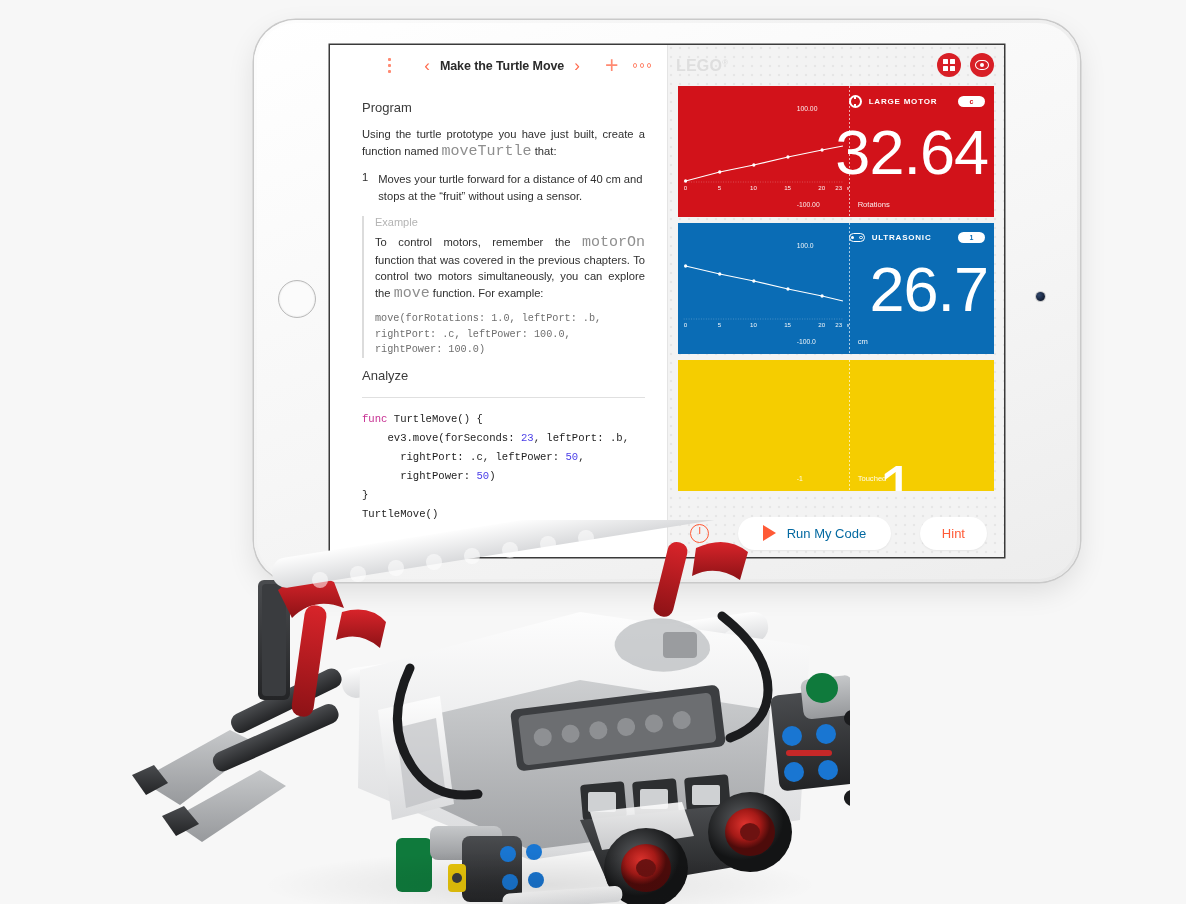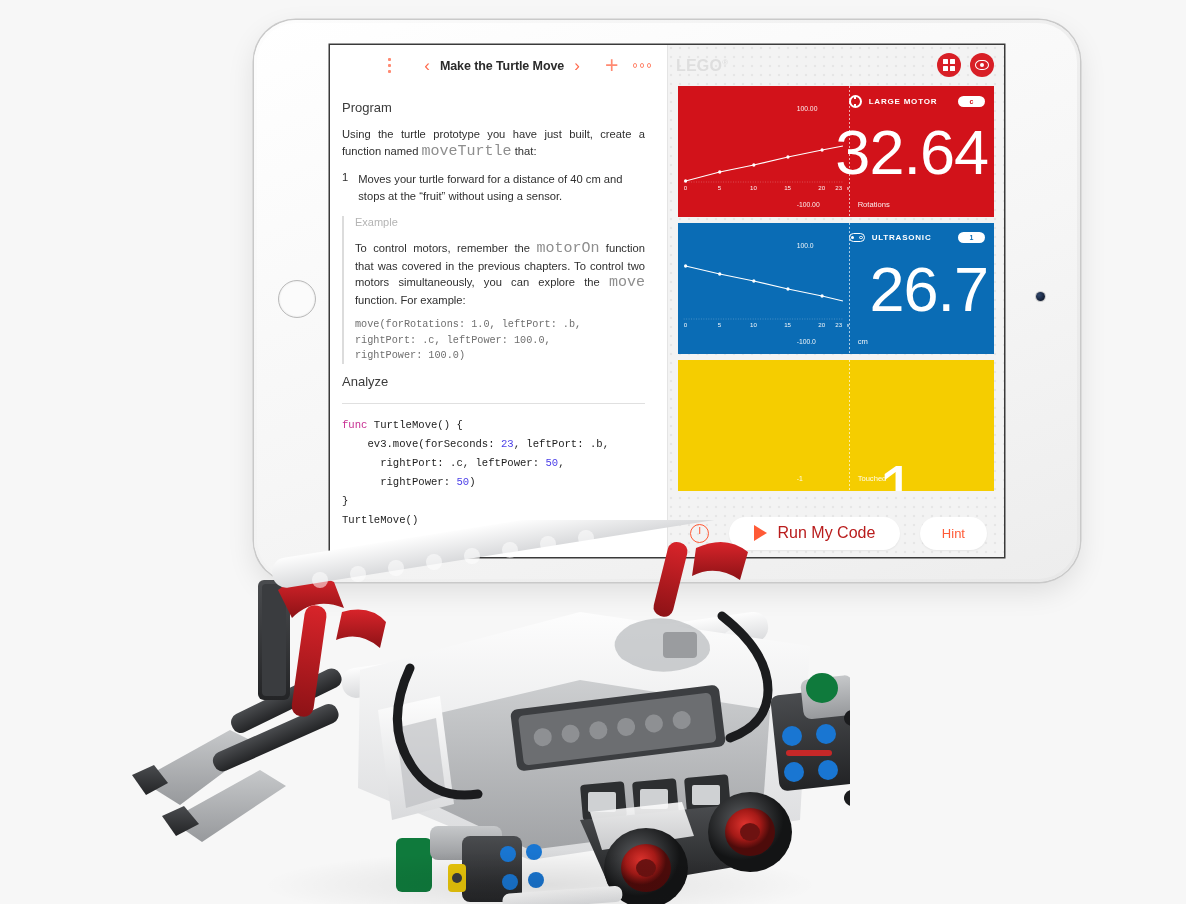--- a/index.html
+++ b/index.html
@@ -68,29 +68,29 @@
   #icon-list i { display:flex; align-items:center; gap:3px; }
   #icon-list i b { width:3px; height:3px; background:#ff8a72; border-radius:1px; display:block;}
   #icon-list i s { flex:1; height:2.5px; background:#ff8a72; border-radius:1px; display:block; text-decoration:none;}
   #nav-center { flex:1; display:flex; align-items:center; justify-content:center; gap:10px; }
   .chev { color:#ff6a4d; font-size:17px; font-weight:400; line-height:1; }
   #lesson-title { font-size:12.5px; font-weight:bold; color:#2b2b2b; letter-spacing:-0.1px; white-space:nowrap;}
   #icon-plus { font-size:23px; color:#ff8a72; line-height:1; font-weight:300; margin-right:14px; }
   #icon-more { display:flex; gap:2.5px; margin-right:4px;}
   #icon-more i { width:4.5px; height:4.5px; border:1.2px solid #ff8a72; border-radius:50%; display:block;}
 
-  #lesson-body { padding: 4px 22px 0 12px; }
+  #lesson-body { padding: 4px 22px 0 32px; }
   .h-sec { font-size:13px; color:#3b3b3b; margin:10px 0 11px; font-weight:400;}
   .p-txt { font-size:11.2px; line-height:16.5px; color:#2f2f2f; text-align:justify; margin-bottom:11px;}
   code.inl { font-family:"Liberation Mono", monospace; font-size:15px; color:#8e8e8e;}
   .numlist { display:flex; gap:10px; margin-bottom:12px; }
   .numlist .n { font-size:11.2px; color:#2f2f2f; }
   .numlist .t { font-size:11.2px; line-height:16.5px; color:#2f2f2f; flex:1;}
   .callout { border-left:2px solid #dcdcdc; padding-left:11px; margin-bottom:10px;}
-  .callout-title { font-size:11px; color:#b4b4b4; margin-bottom:12px;}
+  .callout-title { font-size:11px; color:#b4b4b4; margin-bottom:6px;}
   .callout .p-txt { margin-bottom:9px; }
   pre.codeblk {
     font-family:"Liberation Mono", monospace; font-size:10.2px; line-height:15.5px;
     color:#6f6f6f; white-space:pre-wrap; margin:0;
   }
   hr.rule { border:0; border-top:1px solid #e0e0e0; margin:14px 0 12px; }
   pre.swift {
     font-family:"Liberation Mono", monospace; font-size:10.6px; line-height:19px;
     color:#1d1d1d; white-space:pre; margin:0;
   }
@@ -156,21 +156,21 @@
   .g-touch { width:14px;height:14px; }
   .g-touch::before{content:"";position:absolute;left:5.6px;top:0;width:2.8px;height:14px;background:#fff;border-radius:1px;}
   .g-touch::after{content:"";position:absolute;top:5.6px;left:0;width:14px;height:2.8px;background:#fff;border-radius:1px;}
 
   #lego-bottombar { position:absolute; left:0; right:0; bottom:0; height:48px; display:flex; align-items:center; }
   #power-icon { width:19px; height:19px; border-radius:50%; border:1.6px solid #ff5a36; margin-left:22px; position:relative;}
   #power-icon::before{content:"";position:absolute;left:50%;top:2.5px;width:1.6px;height:7px;background:#ff5a36;transform:translateX(-50%);}
   #run-btn { margin:0 auto; background:#fff; border-radius:17px; height:33px; padding:0 25px;
       display:flex; align-items:center; gap:11px; box-shadow:0 1px 2px rgba(0,0,0,0.06); }
   #run-tri { width:0;height:0;border-left:13px solid #ff5a36;border-top:8px solid transparent;border-bottom:8px solid transparent;}
-  #run-label { font-size:16px; color:#b91c1c; }
+  #run-label { font-size:13px; color:#0369a1; }
   #hint-btn { background:#fff; border-radius:17px; height:33px; padding:0 22px; margin-right:17px;
       display:flex; align-items:center; box-shadow:0 1px 2px rgba(0,0,0,0.06);}
   #hint-label { font-size:13px; color:#ff5a36; }
 
   
   #robot { position:absolute; left:110px; top:520px; width:740px; height:390px; pointer-events:none; }
   .shadowblob { position:absolute; left:150px; top:330px; width:560px; height:70px;
      background: radial-gradient(ellipse at 50% 50%, rgba(0,0,0,0.10) 0%, rgba(0,0,0,0.0) 70%); }
 </style>
 </head>

